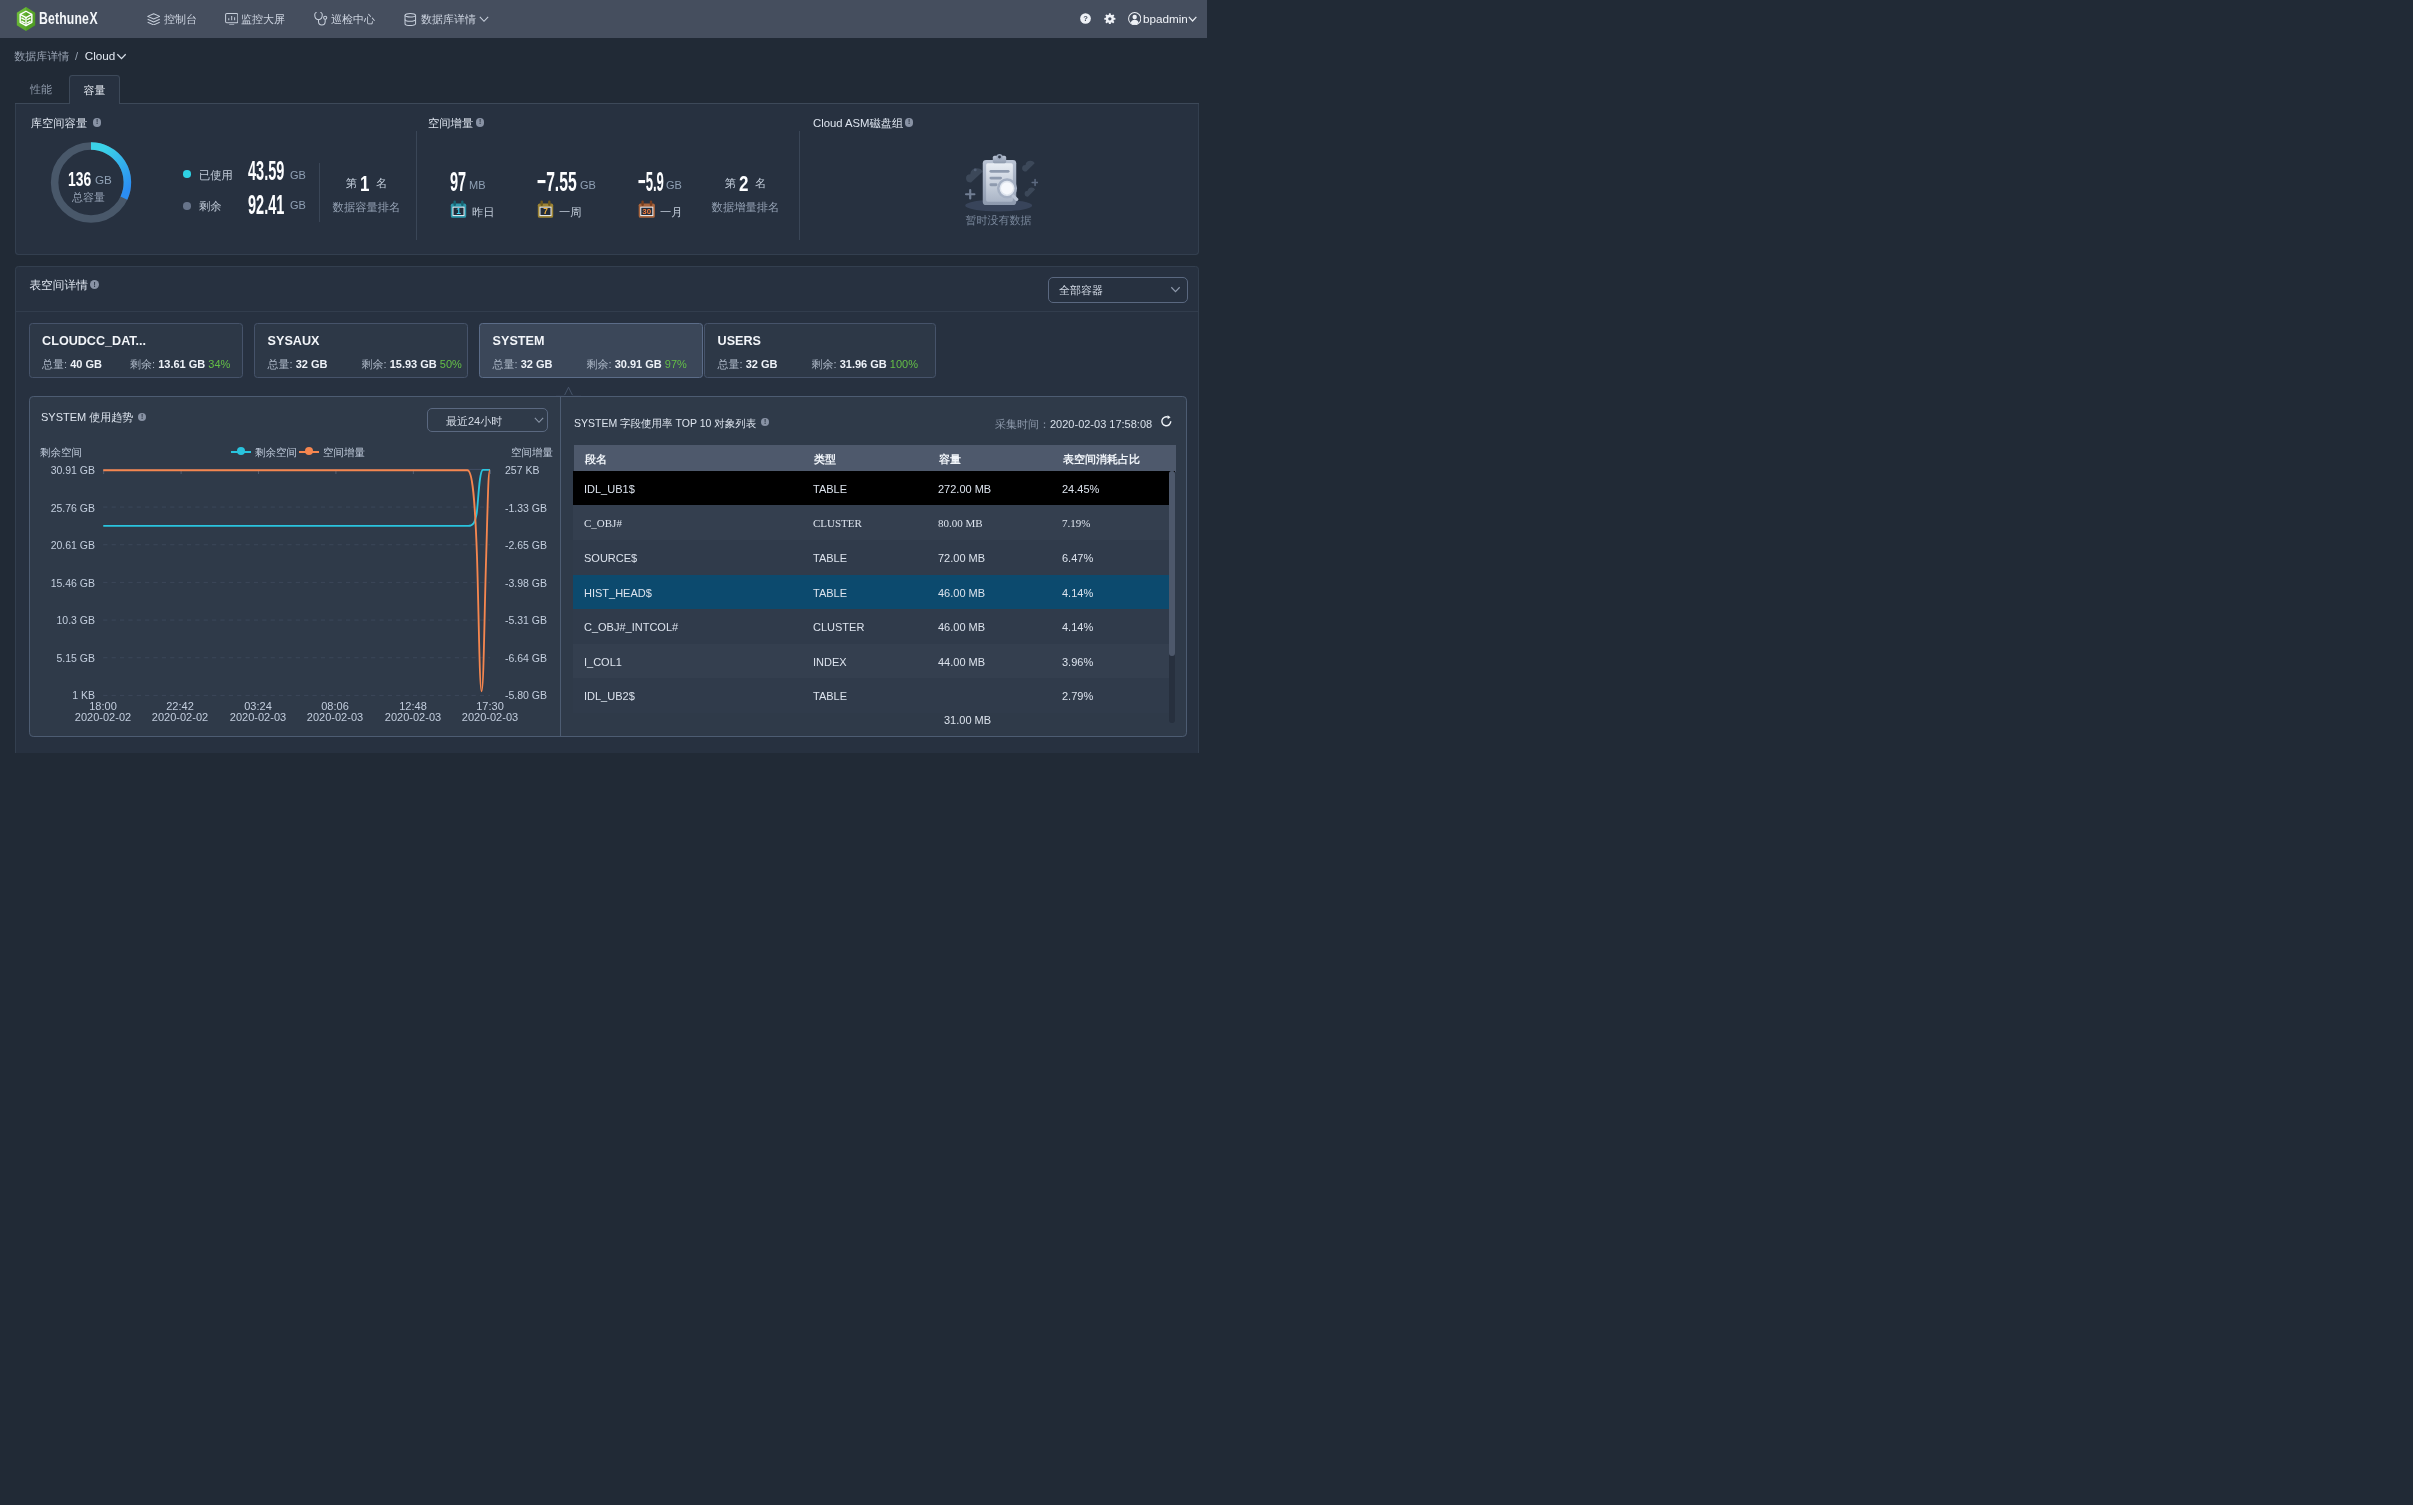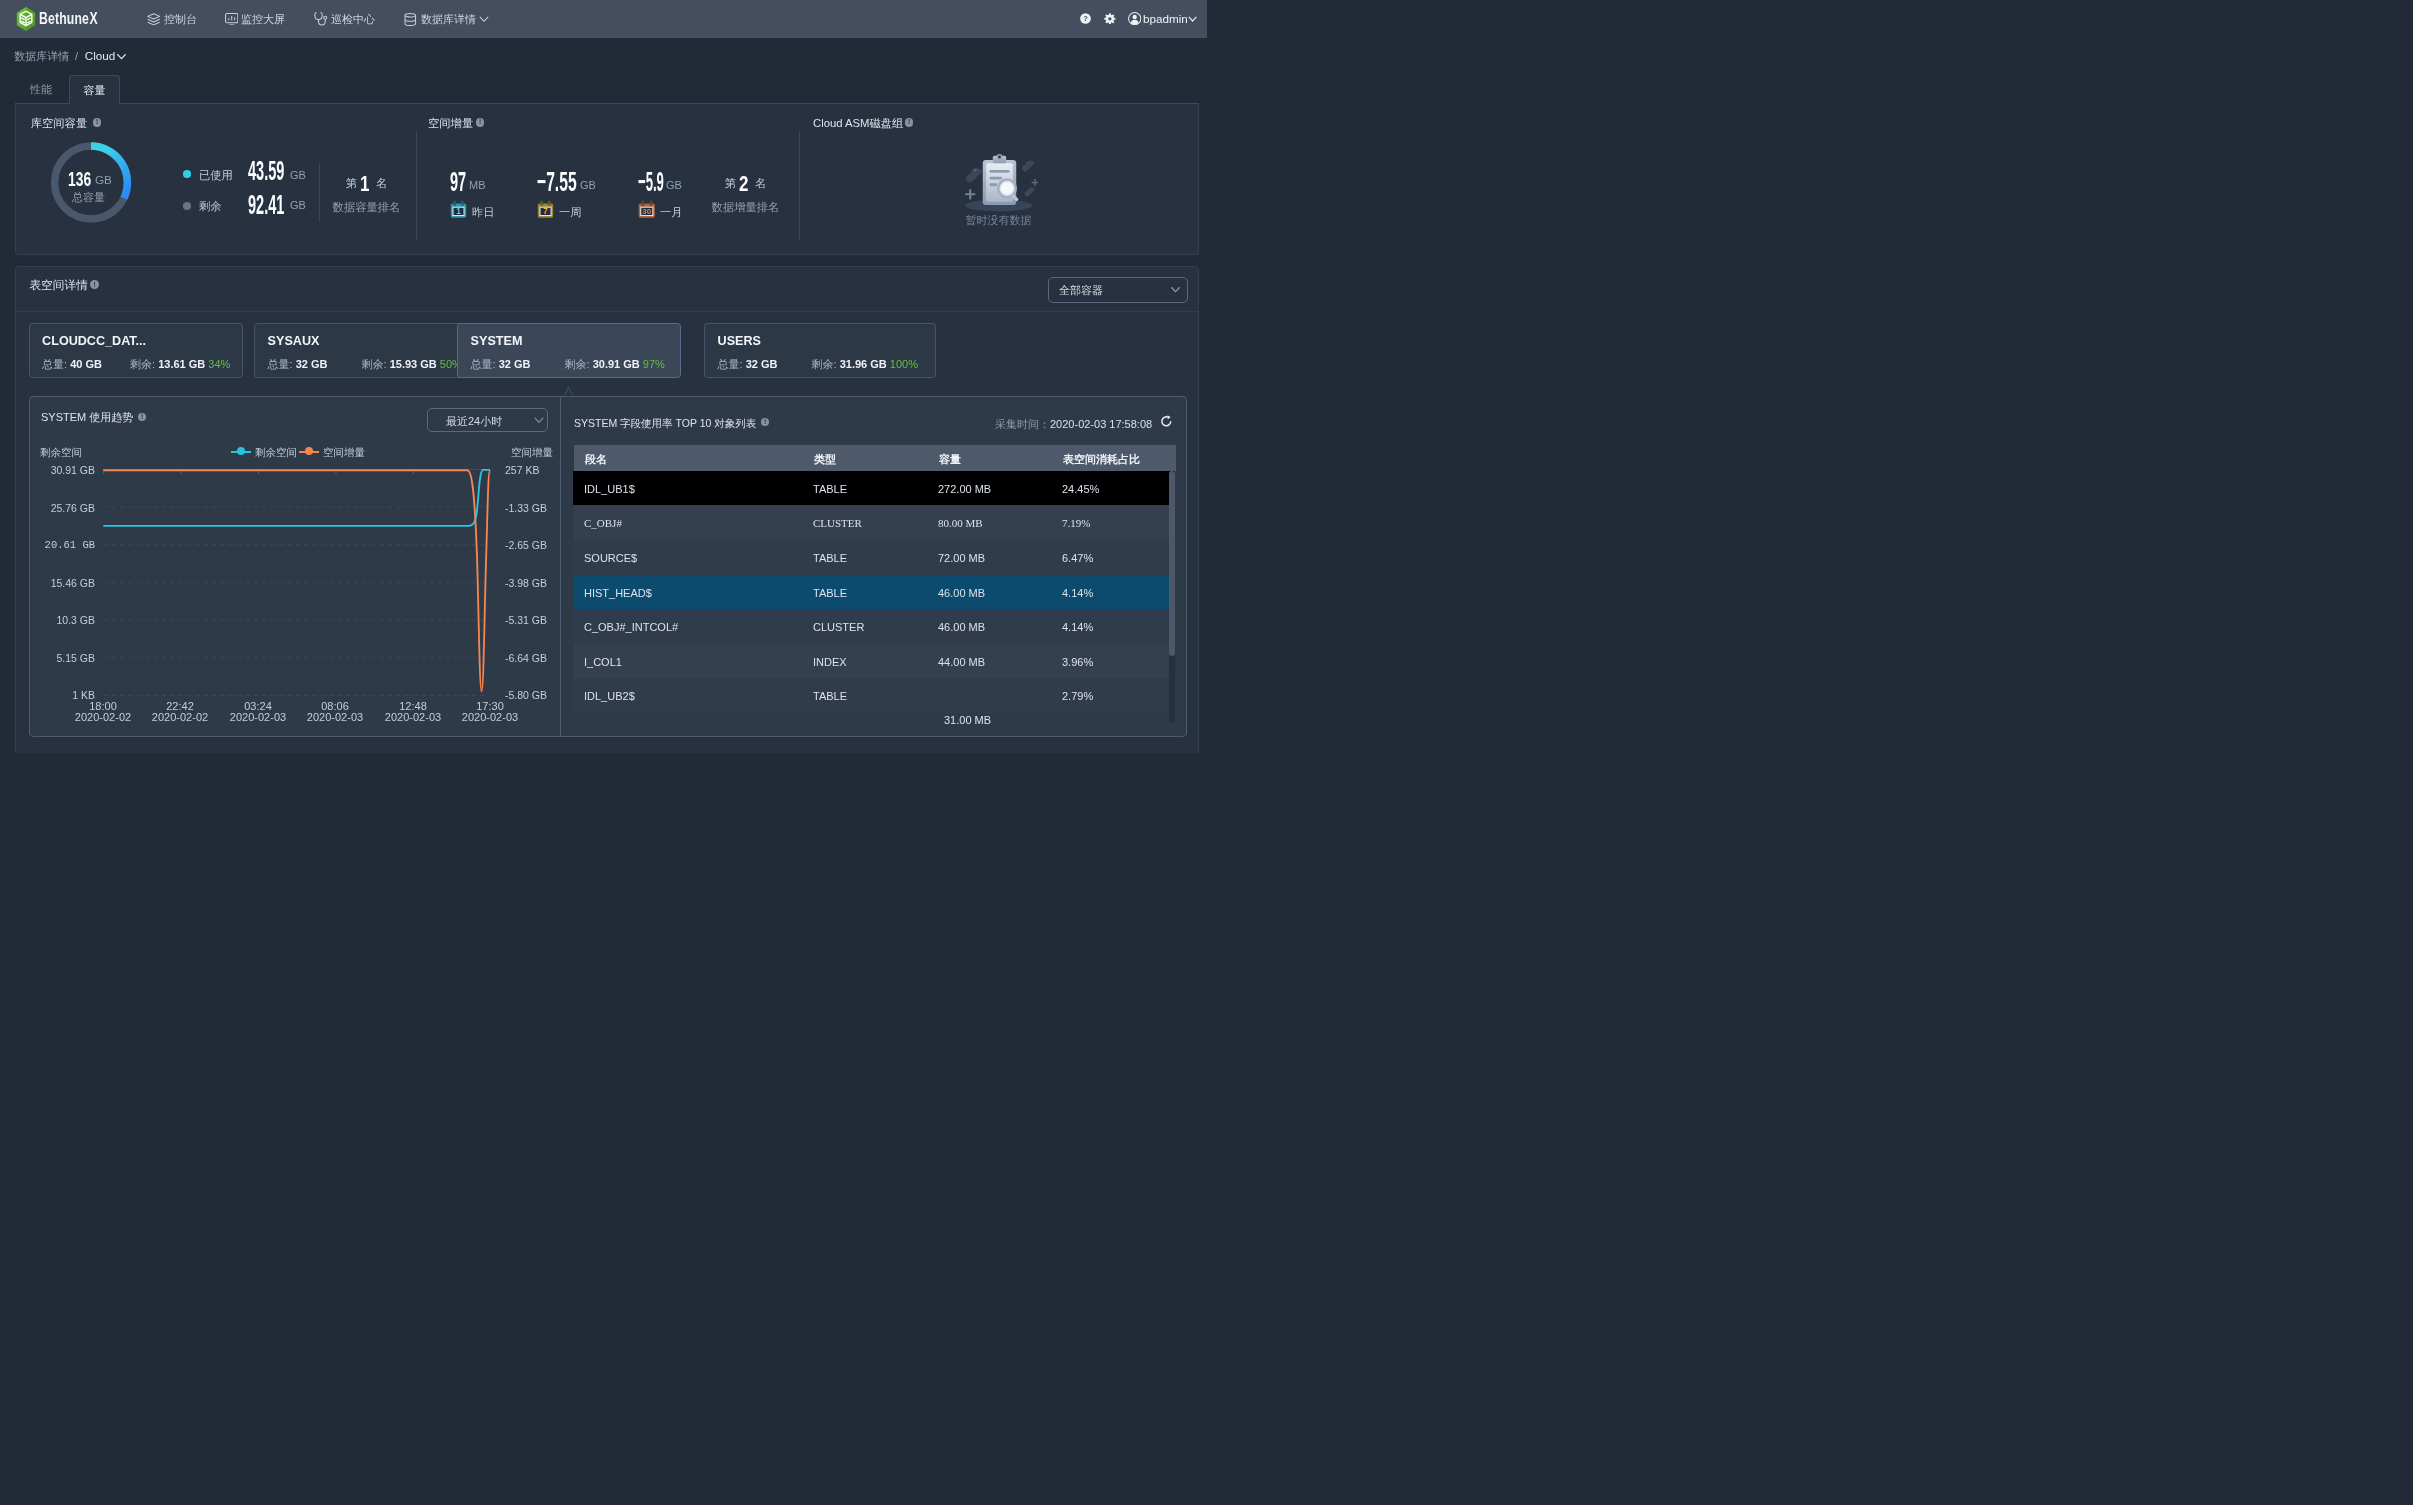--- a/index.html
+++ b/index.html
@@ -253,21 +253,21 @@
   <div class="abs" style="left:0px;top:44px;width:1182px;height:0.8px;background:#323d4d;"></div>
 </div>
 <div class="card" style="left:28.5px;width:214px;">
   <div class="t">CLOUDCC_DAT...</div>
   <div class="r">总量:&nbsp;<b>40 GB</b><span style="margin-left:28px;">剩余:</span>&nbsp;<b>13.61 GB</b>&nbsp;<span class="green">34%</span></div>
 </div>
 <div class="card" style="left:254px;width:214px;">
   <div class="t">SYSAUX</div>
   <div class="r">总量:&nbsp;<b>32 GB</b><span style="margin-left:34px;">剩余:</span>&nbsp;<b>15.93 GB</b>&nbsp;<span class="green">50%</span></div>
 </div>
-<div class="card sel" style="left:457px;width:224px;">
+<div class="card sel" style="left:479px;width:224px;">
   <div class="t">SYSTEM</div>
   <div class="r">总量:&nbsp;<b>32 GB</b><span style="margin-left:34px;">剩余:</span>&nbsp;<b>30.91 GB</b>&nbsp;<span class="green">97%</span></div>
 </div>
 <div class="card" style="left:704px;width:232px;">
   <div class="t">USERS</div>
   <div class="r">总量:&nbsp;<b>32 GB</b><span style="margin-left:34px;">剩余:</span>&nbsp;<b>31.96 GB</b>&nbsp;<span class="green">100%</span></div>
 </div>
 <div id="panelC">
 
   <div class="sectitle" style="left:11px;top:13.4px;font-size:11px;">SYSTEM 使用趋势</div>
@@ -282,21 +282,21 @@
   <div class="ylab" style="left:481px;top:49px;">空间增量</div>
   <div class="abs" style="left:201px;top:54px;width:20px;height:1.7px;background:#29c3dd;"></div>
   <div class="abs" style="left:207px;top:50px;width:8.4px;height:8.4px;border-radius:50%;background:#29c3dd;"></div>
   <div class="ylab" style="left:225px;top:49px;">剩余空间</div>
   <div class="abs" style="left:269px;top:54px;width:20px;height:1.7px;background:#f5864f;"></div>
   <div class="abs" style="left:275px;top:50px;width:8.4px;height:8.4px;border-radius:50%;background:#f5864f;"></div>
   <div class="ylab" style="left:293px;top:49px;">空间增量</div>
 
   <div class="ylab" style="left:0px;top:67px;width:65px;text-align:right;">30.91 GB</div>
   <div class="ylab" style="left:0px;top:105px;width:65px;text-align:right;">25.76 GB</div>
-  <div class="ylab" style="left:0px;top:142px;width:65px;text-align:right;font-family:Liberation Mono, monospace;">20.61 GB</div>
+  <div class="ylab" style="left:0px;top:142px;width:65px;text-align:right;">20.61 GB</div>
   <div class="ylab" style="left:0px;top:180px;width:65px;text-align:right;">15.46 GB</div>
   <div class="ylab" style="left:0px;top:217px;width:65px;text-align:right;">10.3 GB</div>
   <div class="ylab" style="left:0px;top:255px;width:65px;text-align:right;">5.15 GB</div>
   <div class="ylab" style="left:0px;top:292px;width:65px;text-align:right;">1 KB</div>
   <div class="ylab" style="left:475px;top:67px;">257 KB</div>
   <div class="ylab" style="left:475px;top:105px;">-1.33 GB</div>
   <div class="ylab" style="left:475px;top:142px;">-2.65 GB</div>
   <div class="ylab" style="left:475px;top:180px;">-3.98 GB</div>
   <div class="ylab" style="left:475px;top:217px;">-5.31 GB</div>
   <div class="ylab" style="left:475px;top:255px;">-6.64 GB</div>

